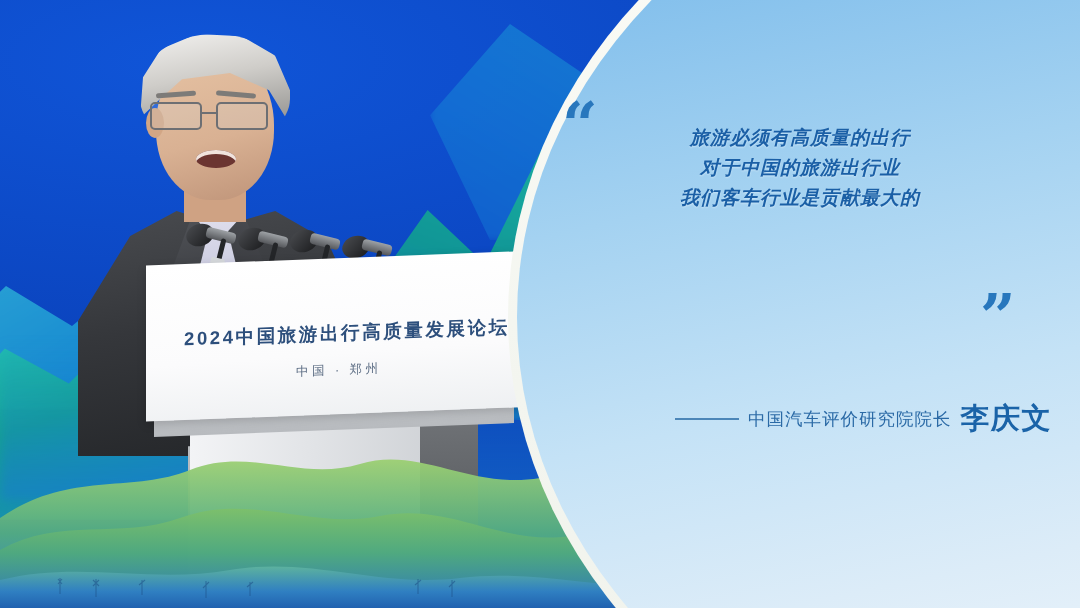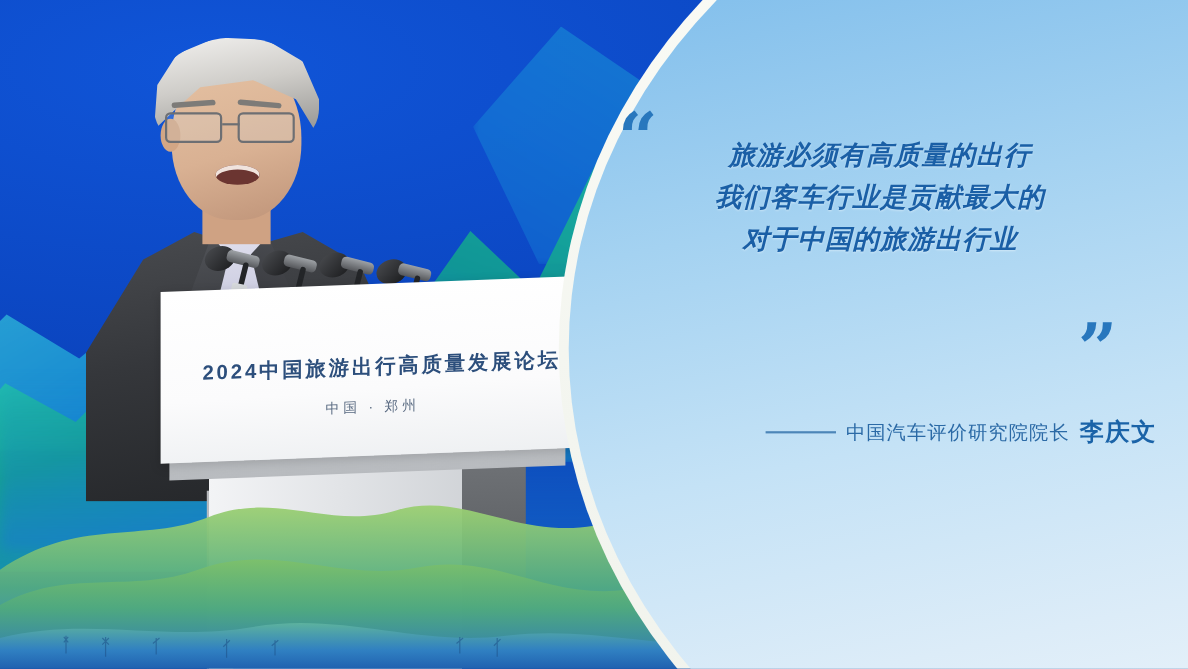--- a/index.html
+++ b/index.html
@@ -171,33 +171,33 @@
     font-family:"DejaVu Serif","Liberation Serif",serif;
   }
   .qopen{left:22px;top:94px;font-size:62px;letter-spacing:-3px;}
   .qclose{left:440px;top:286px;font-size:62px;letter-spacing:-3px;}
 
   .quote{
     position:absolute;left:0;top:122px;width:520px;text-align:center;
     color:#1a5fa6;
     font-family:"DejaVu Serif","Liberation Serif",serif;
     font-weight:700;font-style:italic;
-    font-size:24px;line-height:1.58;letter-spacing:1px;
+    font-size:19px;line-height:1.58;letter-spacing:1px;
     text-shadow:0 1px 2px rgba(255,255,255,.45);
   }
   .quote .ln{display:block;white-space:nowrap;}
 
   .attrib{
-    position:absolute;left:0;top:378px;width:512px;
+    position:absolute;left:0;top:399px;width:512px;
     display:flex;align-items:center;justify-content:flex-end;gap:9px;
     color:#2b6aa6;
   }
   .rule{width:64px;height:2px;background:#4c86b8;flex:0 0 auto;}
   .attrib-role{font-size:17.5px;letter-spacing:1px;white-space:nowrap;}
-  .attrib-name{font-size:22px;font-weight:700;letter-spacing:1.5px;white-space:nowrap;color:#1a63a8;}
+  .attrib-name{font-size:29px;font-weight:700;letter-spacing:1.5px;white-space:nowrap;color:#1a63a8;}
 </style>
 </head>
 <body>
 
 <div class="stage">
 
   <div class="photo">
     <div class="photo-bg"></div>
     <div class="led-m4"></div>
     <div class="led-m3"></div>
@@ -308,22 +308,22 @@
   <div class="panel-wrap">
     <div class="panel-rim"></div>
     <div class="panel"></div>
   </div>
 
   <div class="content">
     <div class="qmark qopen">“</div>
 
     <div class="quote">
       <span class="ln">旅游必须有高质量的出行</span>
+      <span class="ln">对于中国的旅游出行业</span>
       <span class="ln">我们客车行业是贡献最大的</span>
-      <span class="ln">对于中国的旅游出行业</span>
     </div>
 
     <div class="qmark qclose">”</div>
 
     <div class="attrib">
       <span class="rule"></span>
       <span class="attrib-role">中国汽车评价研究院院长</span>
       <span class="attrib-name">李庆文</span>
     </div>
   </div>

